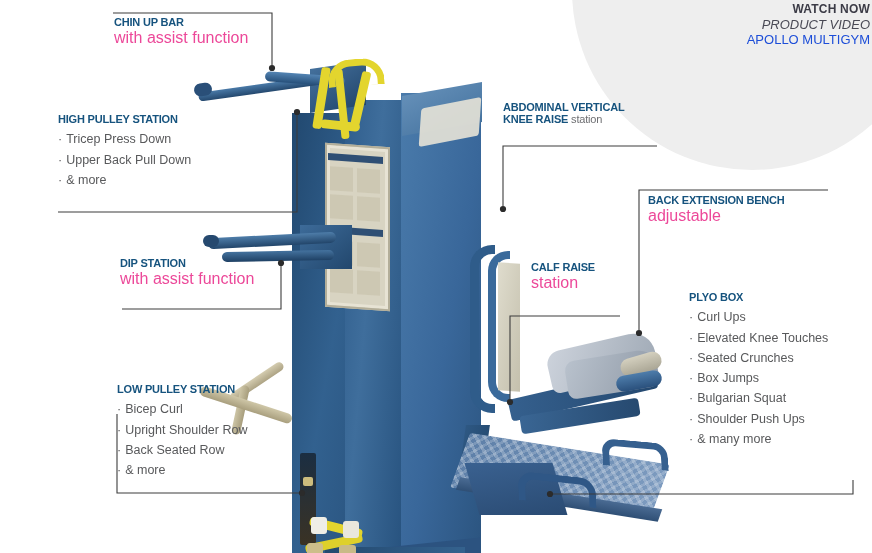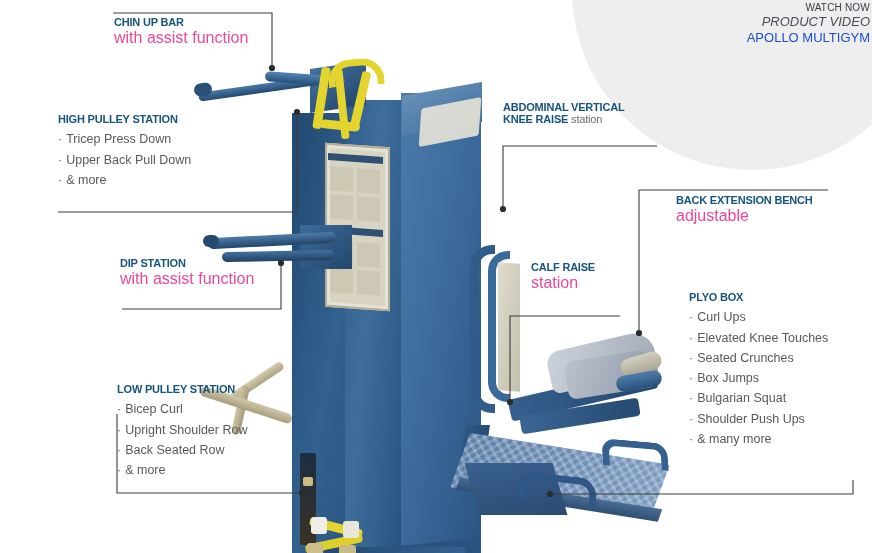--- a/index.html
+++ b/index.html
@@ -29,22 +29,22 @@
     background: #eeeeee;
   }
   .badge-text {
     position: absolute;
     right: 2px;
     top: 2px;
     text-align: right;
     line-height: 1.22;
   }
   .badge-title {
-    font-size: 10px;
-    font-weight: normal;
+    font-size: 12px;
+    font-weight: bold;
     color: #3b3b46;
     letter-spacing: .2px;
   }
   .badge-sub {
     font-size: 13px;
     font-style: italic;
     color: #4a4a55;
   }
   .badge-sub2 {
     font-size: 13px;
@@ -367,21 +367,21 @@
     content: "\00B7";
     margin-right: 4px;
   }
 
   
   #callout-chin-up-bar        { left: 114px; top: 16px; }
   #callout-high-pulley        { left: 58px;  top: 113px; }
   #callout-dip-station        { left: 120px; top: 257px; }
   #callout-low-pulley         { left: 117px; top: 383px; }
   #callout-abdominal          { left: 503px; top: 101px; }
-  #callout-back-extension     { left: 676px; top: 194px; }
+  #callout-back-extension     { left: 648px; top: 194px; }
   #callout-calf-raise         { left: 531px; top: 261px; }
   #callout-plyo-box           { left: 689px; top: 291px; }
 </style>
 </head>
 <body>
 
 <div id="page">
 
   <div class="corner-blob"></div>
   <div class="badge-text">

